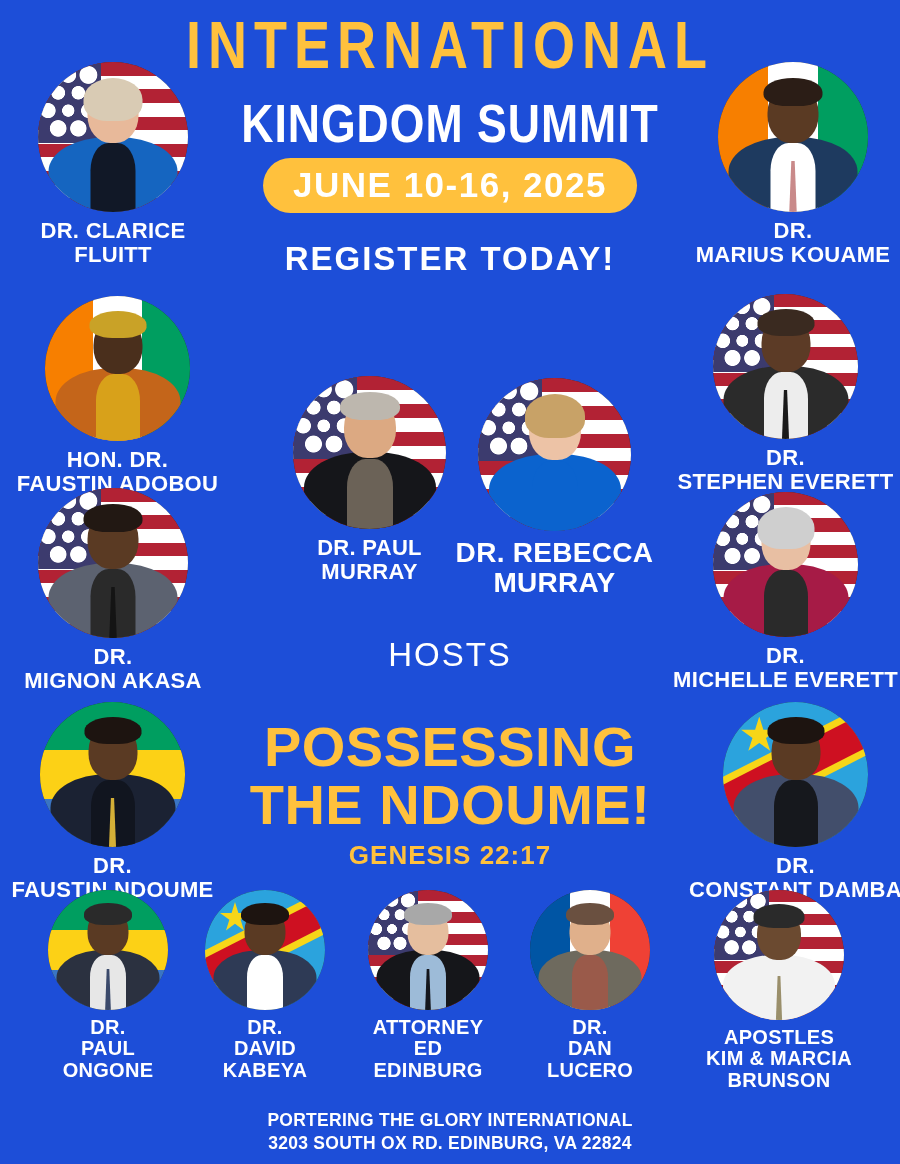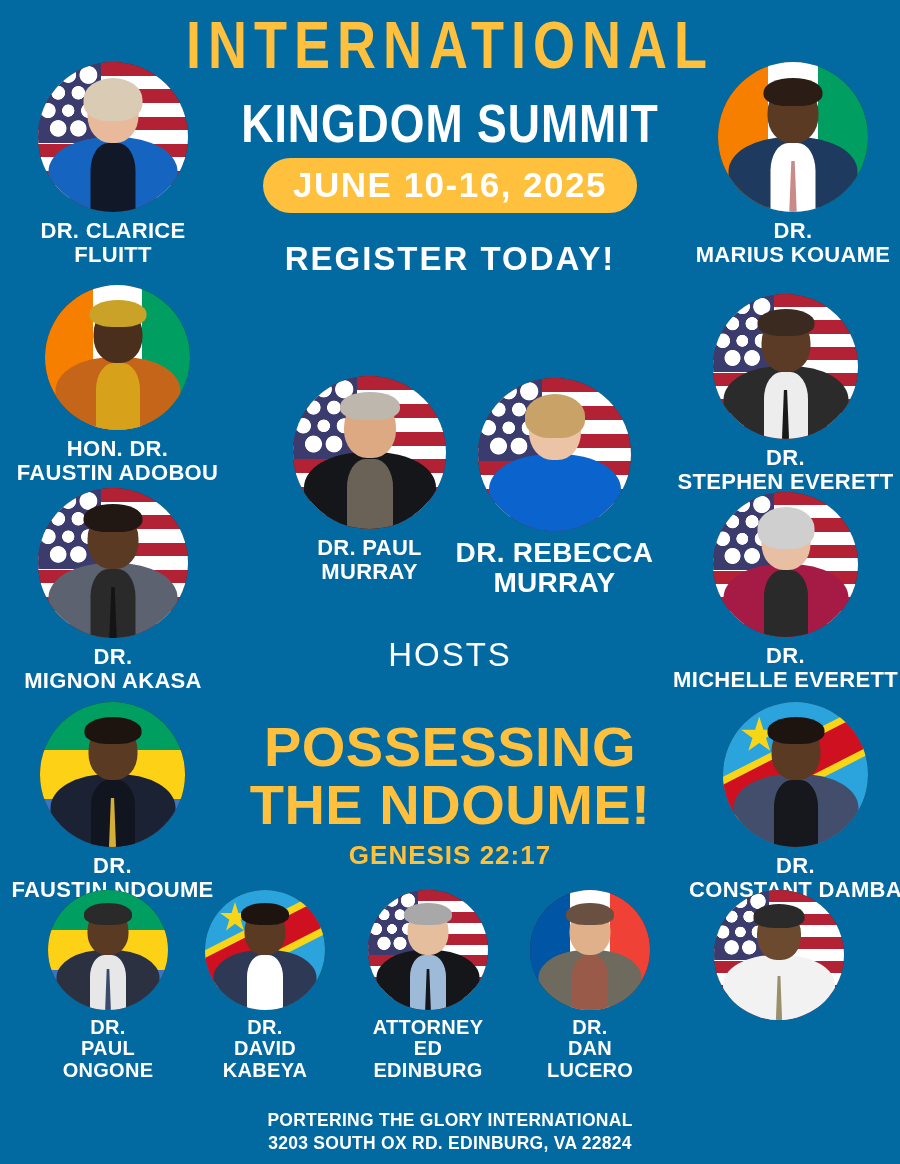--- a/index.html
+++ b/index.html
@@ -2,21 +2,21 @@
 <html><head>
 <meta charset="utf-8">
 <style>
   html,body{margin:0;padding:0;}
   body{
     width:900px;height:1164px;overflow:hidden;
     background:#3A1090;
     font-family:"Liberation Sans",sans-serif;
     position:relative;
   }
-  #poster{position:absolute;inset:0;background:#0369a1;}
+  #poster{position:absolute;inset:0;background:#1d4ed8;}
 
   
   .hdr-title{
     position:absolute;left:0;right:0;top:12px;text-align:center;
     color:#FFC13D;font-weight:bold;font-size:54px;letter-spacing:7px;
     line-height:1.0;white-space:nowrap;
     transform:scaleY(1.22);transform-origin:center top;
   }
   .hdr-sub{
     position:absolute;left:0;right:0;top:96px;text-align:center;
@@ -179,21 +179,21 @@
             <div class="body" style="width:129px;height:75px;background:#1E3A5F;"></div>
             <div class="shirt" style="width:45px;height:69px;background:#FFFFFF;"></div>
             <div class="tie" style="width:17px;height:51px;background:#C98A8A;"></div>
             <div class="head" style="width:51px;height:60px;top:21px;background:#5A3A23;"></div>
             <div class="hair" style="width:59px;height:28px;top:16px;background:#2b1d16;"></div>
           </div>
         </div>
         <div class="nm" style="font-size: 22px;">DR.
 MARIUS KOUAME</div>
       </div>
-      <div class="spk" style="left: 0px; top: 285px; width: 235px;">
+      <div class="spk" style="left: 0px; top: 296px; width: 235px;">
         <div class="ph" style="width: 145px; height: 145px;">
           <div class="flag civ"></div>
           <div class="person">
             <div class="body" style="width:125px;height:73px;background:#C4651A;"></div>
             <div class="shirt" style="width:44px;height:67px;background:#D8A11A;"></div>
             <div class="head" style="width:49px;height:58px;top:20px;background:#4A2F1C;"></div>
             <div class="hair" style="width:57px;height:27px;top:15px;background:#C9A227;"></div>
           </div>
         </div>
         <div class="nm" style="font-size: 22px;">HON. DR.
@@ -382,20 +382,23 @@
             <div class="stars"></div>
           </div>
           <div class="person">
             <div class="body" style="width:112px;height:65px;background:#F2F2F2;"></div>
             <div class="shirt" style="width:39px;height:60px;background:#F2F2F2;"></div>
             <div class="tie" style="width:14px;height:44px;background:#9A8F6B;"></div>
             <div class="head" style="width:44px;height:52px;top:18px;background:#6B4A30;"></div>
             <div class="hair" style="width:51px;height:24px;top:14px;background:#2a2a2a;"></div>
           </div>
         </div>
+        <div class="nm" style="font-size: 20px;">APOSTLES
+KIM &amp; MARCIA
+BRUNSON</div>
       </div>
     </div>
 
   <div class="footer">
     <div>PORTERING THE GLORY INTERNATIONAL</div>
     <div>3203 SOUTH OX RD. EDINBURG, VA 22824</div>
   </div>
 
 </div>
 

